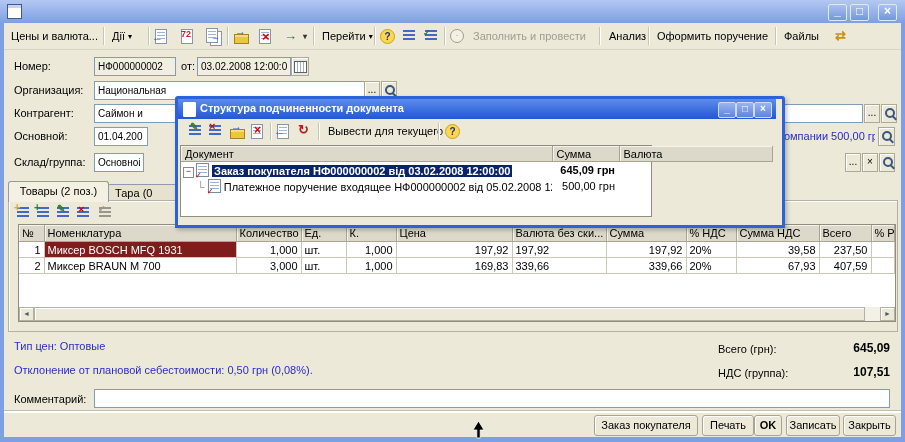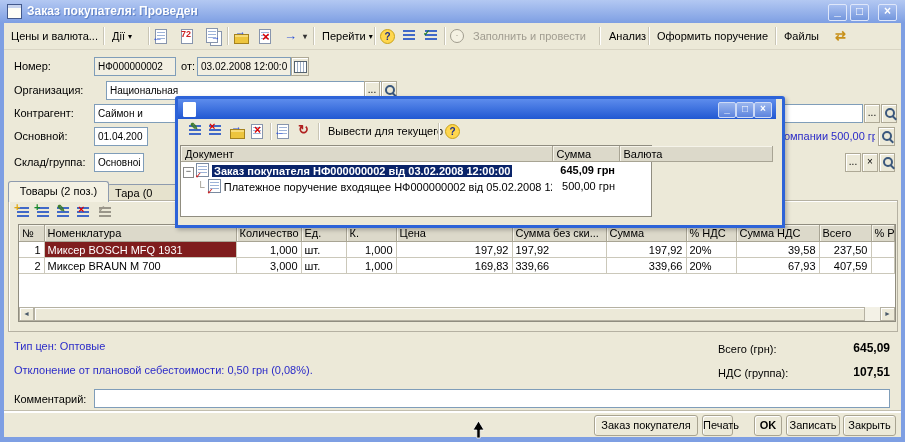--- a/index.html
+++ b/index.html
@@ -112,21 +112,20 @@
   .docic s{position:absolute;left:-2px;bottom:-4px;color:#c22;font-size:8px;font-weight:bold;text-decoration:none}
   .branch{color:#9a968a}
 </style>
 </head>
 <body>
 
 <div class="abs app"></div>
 
 <div class="abs titlebar">
   <span class="abs wicon"></span>
-  <span class="abs title-text">Заказ покупателя: Проведен</span>
   <span class="abs wc" style="left:828px">_</span>
   <span class="abs wc" style="left:850px">□</span>
   <span class="abs wc" style="left:878px">×</span>
 </div>
 
 <div class="abs tbar"></div>
 <span class="abs tbtn" style="left:6px">Цены и валюта...</span>
 <span class="abs tsep" style="left:103px"></span>
 <span class="abs tbtn" style="left:107px"><span>Дії</span> <span class="caret">▾</span></span>
 <span class="abs tsep" style="left:148px"></span>
@@ -192,21 +191,21 @@
 
 <span class="abs lbl" style="left:14px;top:60px">Номер:</span>
 <input class="abs inp ro" style="left: 94px; top: 57px; width: 82px;" value="НФ000000002">
 <span class="abs lbl" style="left:181px;top:60px">от:</span>
 <input class="abs inp ro" style="left: 197px; top: 57px; width: 94px;" value="03.02.2008 12:00:00">
 <span class="abs fbtn" style="left:291px;top:57px;width:18px">
     <span class="cal"></span>
   </span>
 
 <span class="abs lbl" style="left:14px;top:84px">Организация:</span>
-<input class="abs inp" style="left: 94px; top: 81px; width: 282px; margin-left: 12px;" value="Национальная">
+<input class="abs inp" style="left: 94px; top: 81px; width: 282px;" value="Национальная">
 <span class="abs fbtn" style="left:364px;top:81px;width:16px">...</span>
 <span class="abs fbtn" style="left:381px;top:81px;width:16px">
     <span class="mag">
       <i></i>
     </span>
   </span>
 
 <span class="abs lbl" style="left:14px;top:107px">Контрагент:</span>
 <input class="abs inp" style="left: 94px; top: 104px; width: 769px;" value="Саймон и">
 <span class="abs fbtn" style="left:864px;top:104px;width:16px">...</span>
@@ -277,21 +276,21 @@
         <col>
       </colgroup>
     <tbody>
         <tr>
       <th>№</th>
       <th>Номенклатура</th>
       <th>Количество</th>
       <th>Ед.</th>
       <th>К.</th>
       <th>Цена</th>
-      <th>Сумма без ски...</th>
+      <th>Валюта без ски...</th>
       <th>Сумма</th>
       <th>% НДС</th>
       <th>Сумма НДС</th>
       <th>Всего</th>
       <th>% Руч.ск</th>
     </tr>
     <tr>
       <td class="r">1</td>
       <td class="sel">Миксер BOSCH MFQ 1931</td>
       <td class="r">1,000</td>
@@ -333,28 +332,29 @@
 <span class="abs tot" style="left:790px;top:341px;width:100px">645,09</span>
 <span class="abs link" style="left:14px;top:364px">Отклонение от плановой себестоимости: 0,50 грн (0,08%).</span>
 <span class="abs lbl" style="left:718px;top:367px">НДС (группа):</span>
 <span class="abs tot" style="left:790px;top:365px;width:100px">107,51</span>
 
 <span class="abs lbl" style="left:14px;top:393px">Комментарий:</span>
 <input class="abs inp" style="left: 94px; top: 389px; width: 796px;">
 
 <div class="abs btmsep"></div>
 <span class="abs bbtn" style="left:594px;width:104px">Заказ покупателя</span>
-<span class="abs bbtn" style="left:702px;width:31px">Печать</span>
+<span class="abs bbtn" style="left:702px;width:52px">Печать</span>
 <span class="abs bbtn" style="left:754px;width:28px;font-weight:bold">OK</span>
 <span class="abs bbtn" style="left:786px;width:54px">Записать</span>
 <span class="abs bbtn" style="left:843px;width:53px">Закрыть</span>
 
 <div class="abs dlg">
   <div class="abs dtitle">
     <span class="abs dicon-page"></span>
+    <span class="abs dtitle-text">Структура подчиненности документа</span>
     <span class="abs dwc" style="left:540px">_</span>
     <span class="abs dwc" style="left:558px">□</span>
     <span class="abs dwc" style="left:576px">×</span>
   </div>
   <span class="abs dtb" style="left:8px">
       <span class="bars"></span>
       <span class="ov" style="left:4px;top:-1px;color:#3a7a2a;font-size:10px">✎</span>
     </span>
   <span class="abs dtb" style="left:28px">
       <span class="bars"></span>

